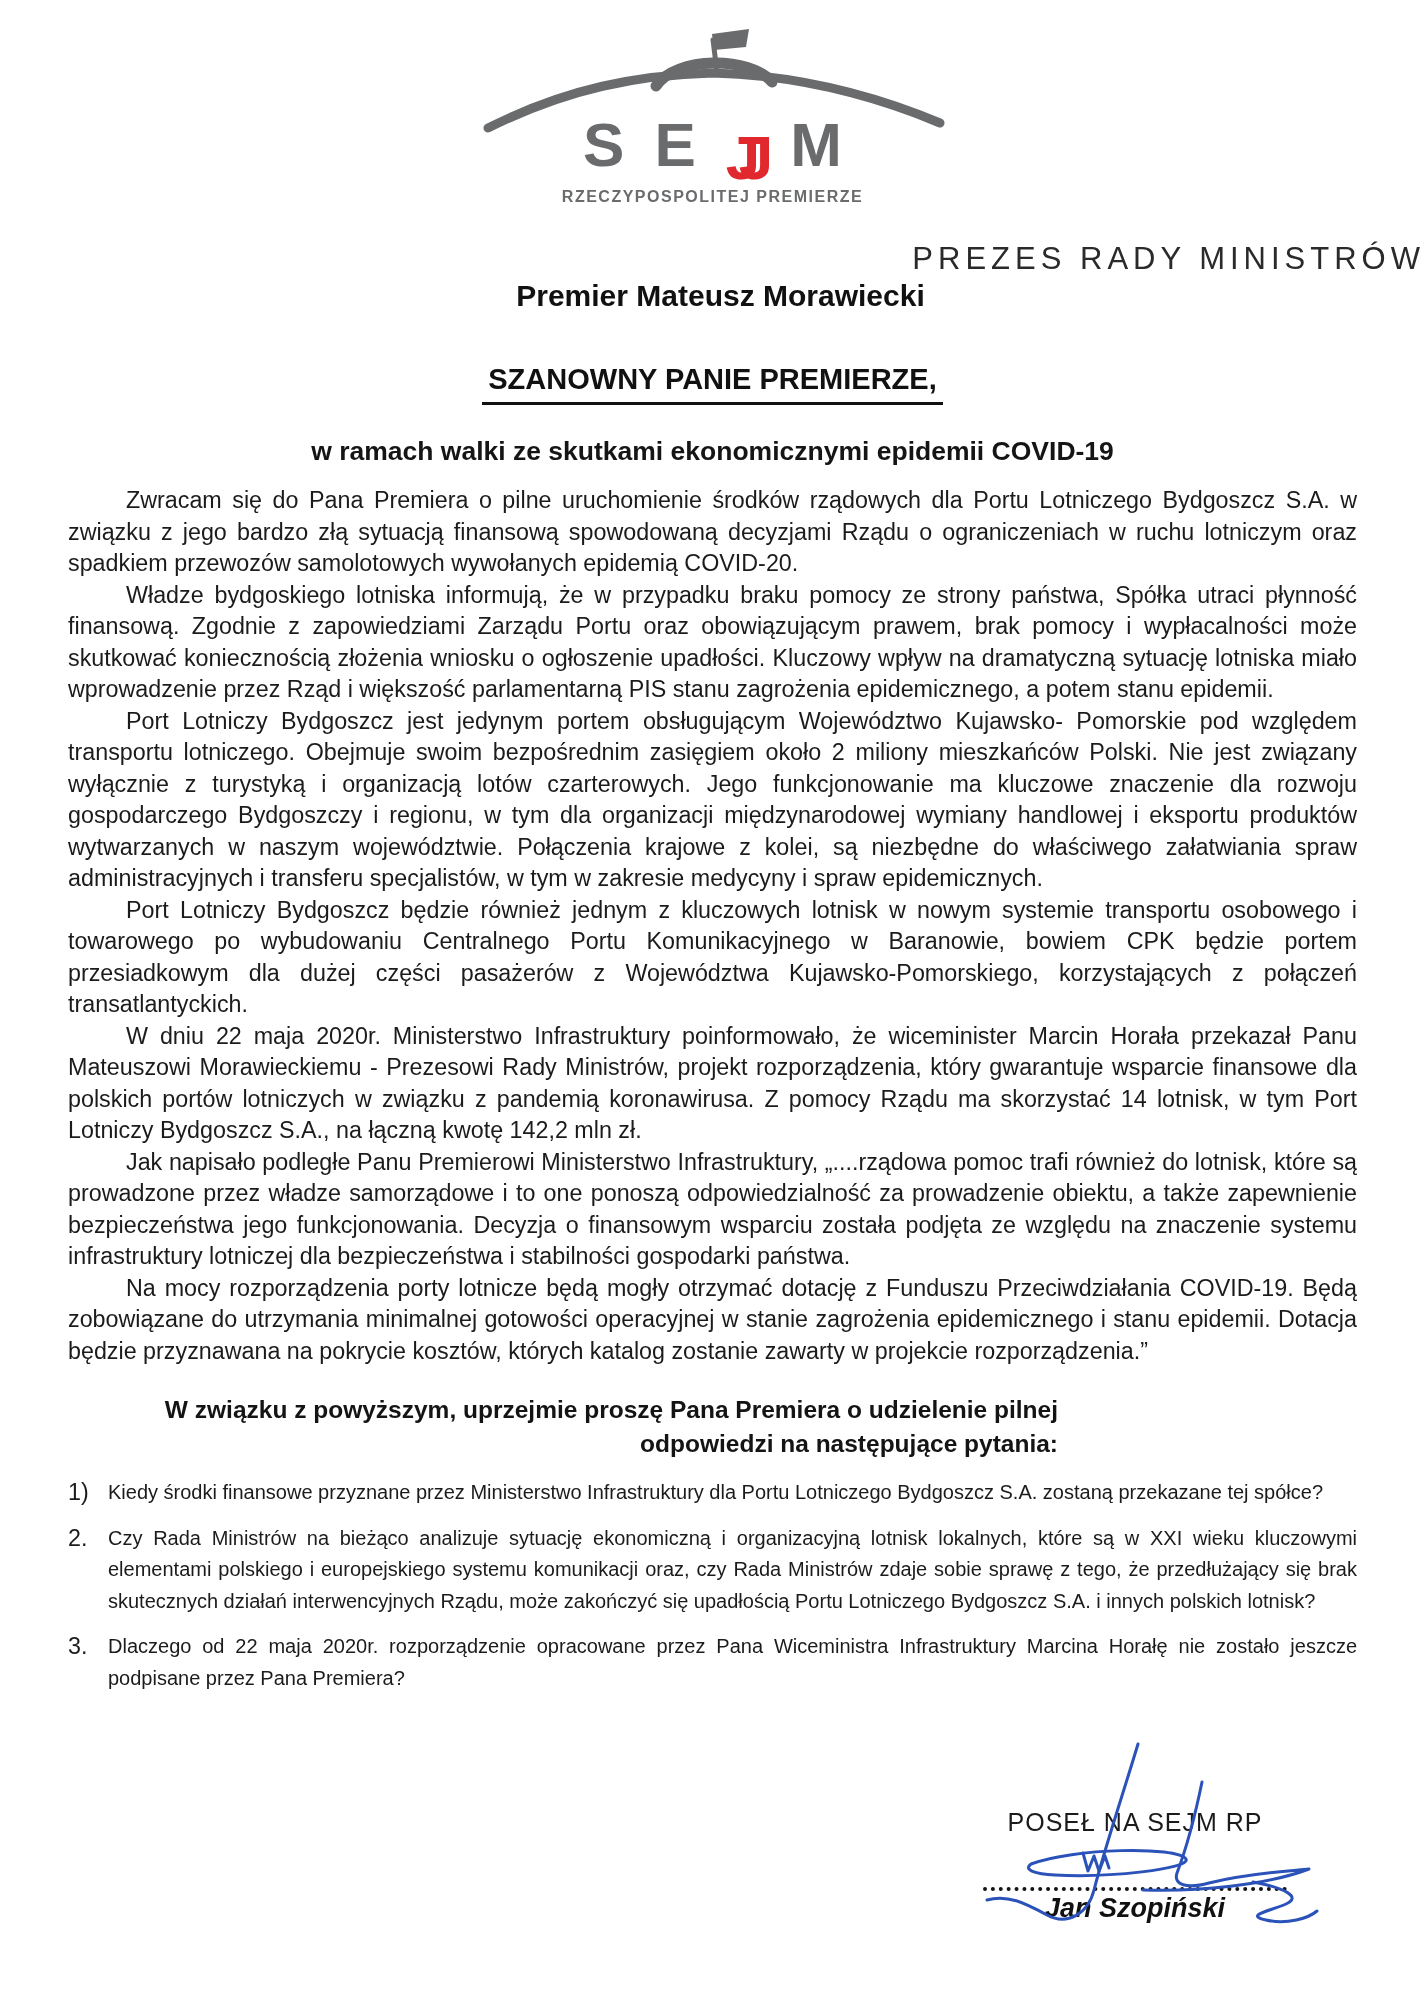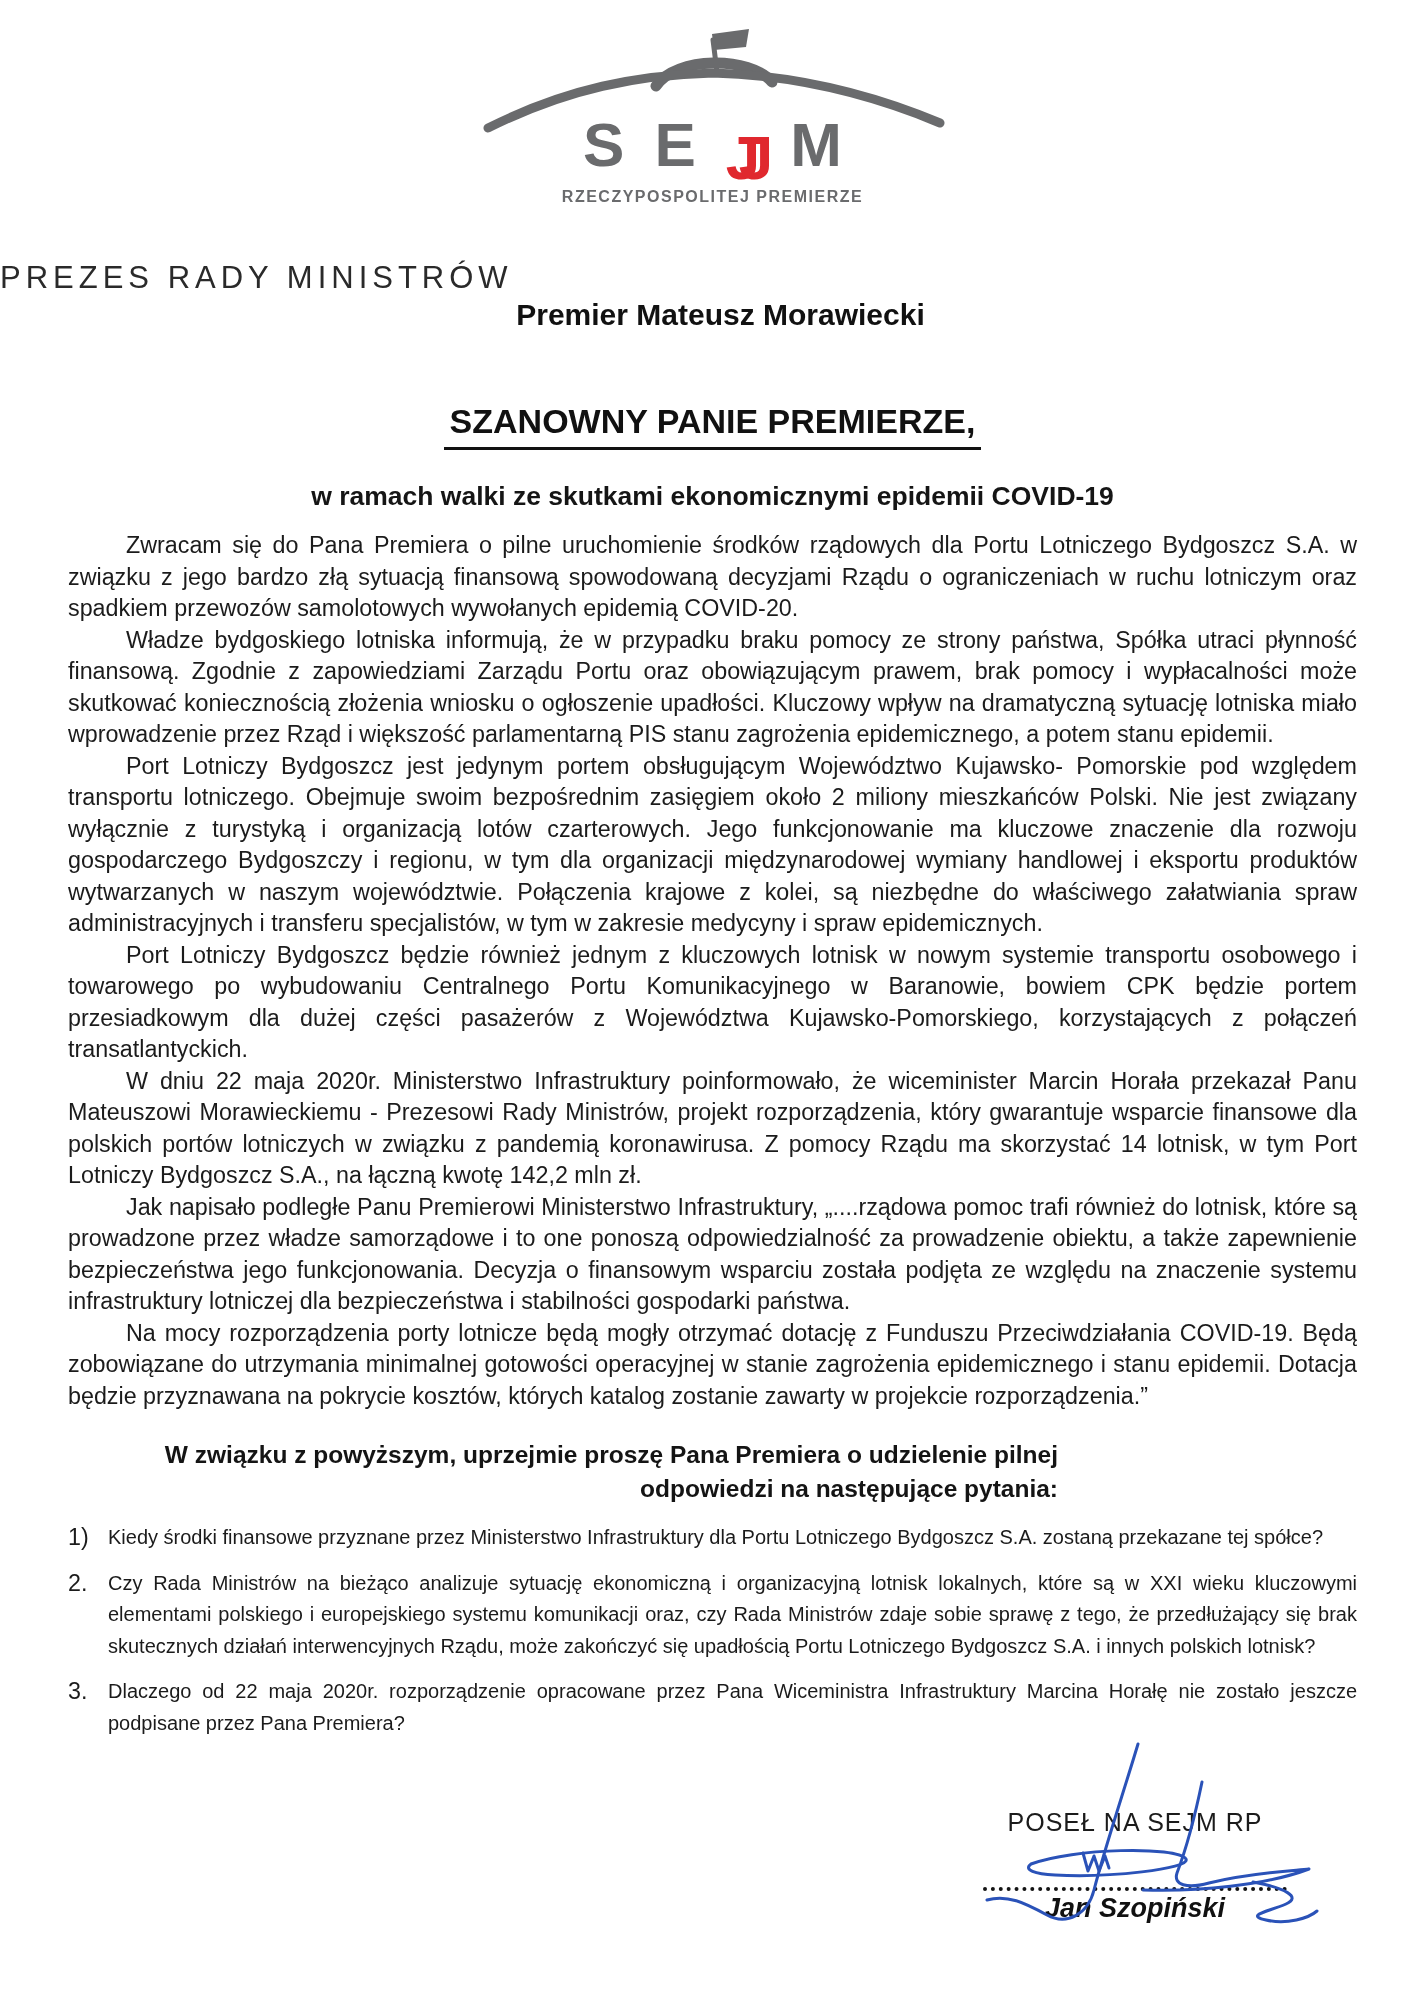--- a/index.html
+++ b/index.html
@@ -25,32 +25,32 @@
   .logo-letters .lt{margin:0 15px;}
   .logo-letters .jj{position:relative;display:inline-block;transform:translateY(13px);color:#e0282e;}
   .logo-letters .jj .j2{position:absolute;left:13px;top:0;}
   .logo-caption{
     position:absolute;left:50%;top:160px;transform:translateX(-50%);
     font-size:16px;font-weight:bold;letter-spacing:1.5px;color:#6a6b6d;white-space:nowrap;
   }
 
   
   .office{
-    margin-top:47px;text-align:left;
+    margin-top:28px;text-align:right;
     font-size:31px;font-weight:300;letter-spacing:5px;color:#2a2a2a;line-height:34px;
   }
   .addressee{
     margin-top:3px;text-align:center;
     font-size:30px;font-weight:bold;line-height:34px;color:#111;padding-left:16px;
   }
   .salutation-wrap{margin-top:50px;text-align:center;}
   .salutation{
     display:inline-block;
-    font-size:34px;font-weight:bold;color:#111;
-    border-bottom:3px solid #111;padding:0 6px 6px 6px;margin-top:20px;
+    font-size:29px;font-weight:bold;color:#111;
+    border-bottom:3px solid #111;padding:0 6px 6px 6px;
   }
   .subject{
     margin-top:26px;text-align:center;
     font-size:26.5px;font-weight:bold;line-height:40px;color:#151515;
   }
 
   
   .body-text{margin:14px 68px 0 68px;}
   .body-p{
     margin:0;text-align:justify;text-indent:58px;

